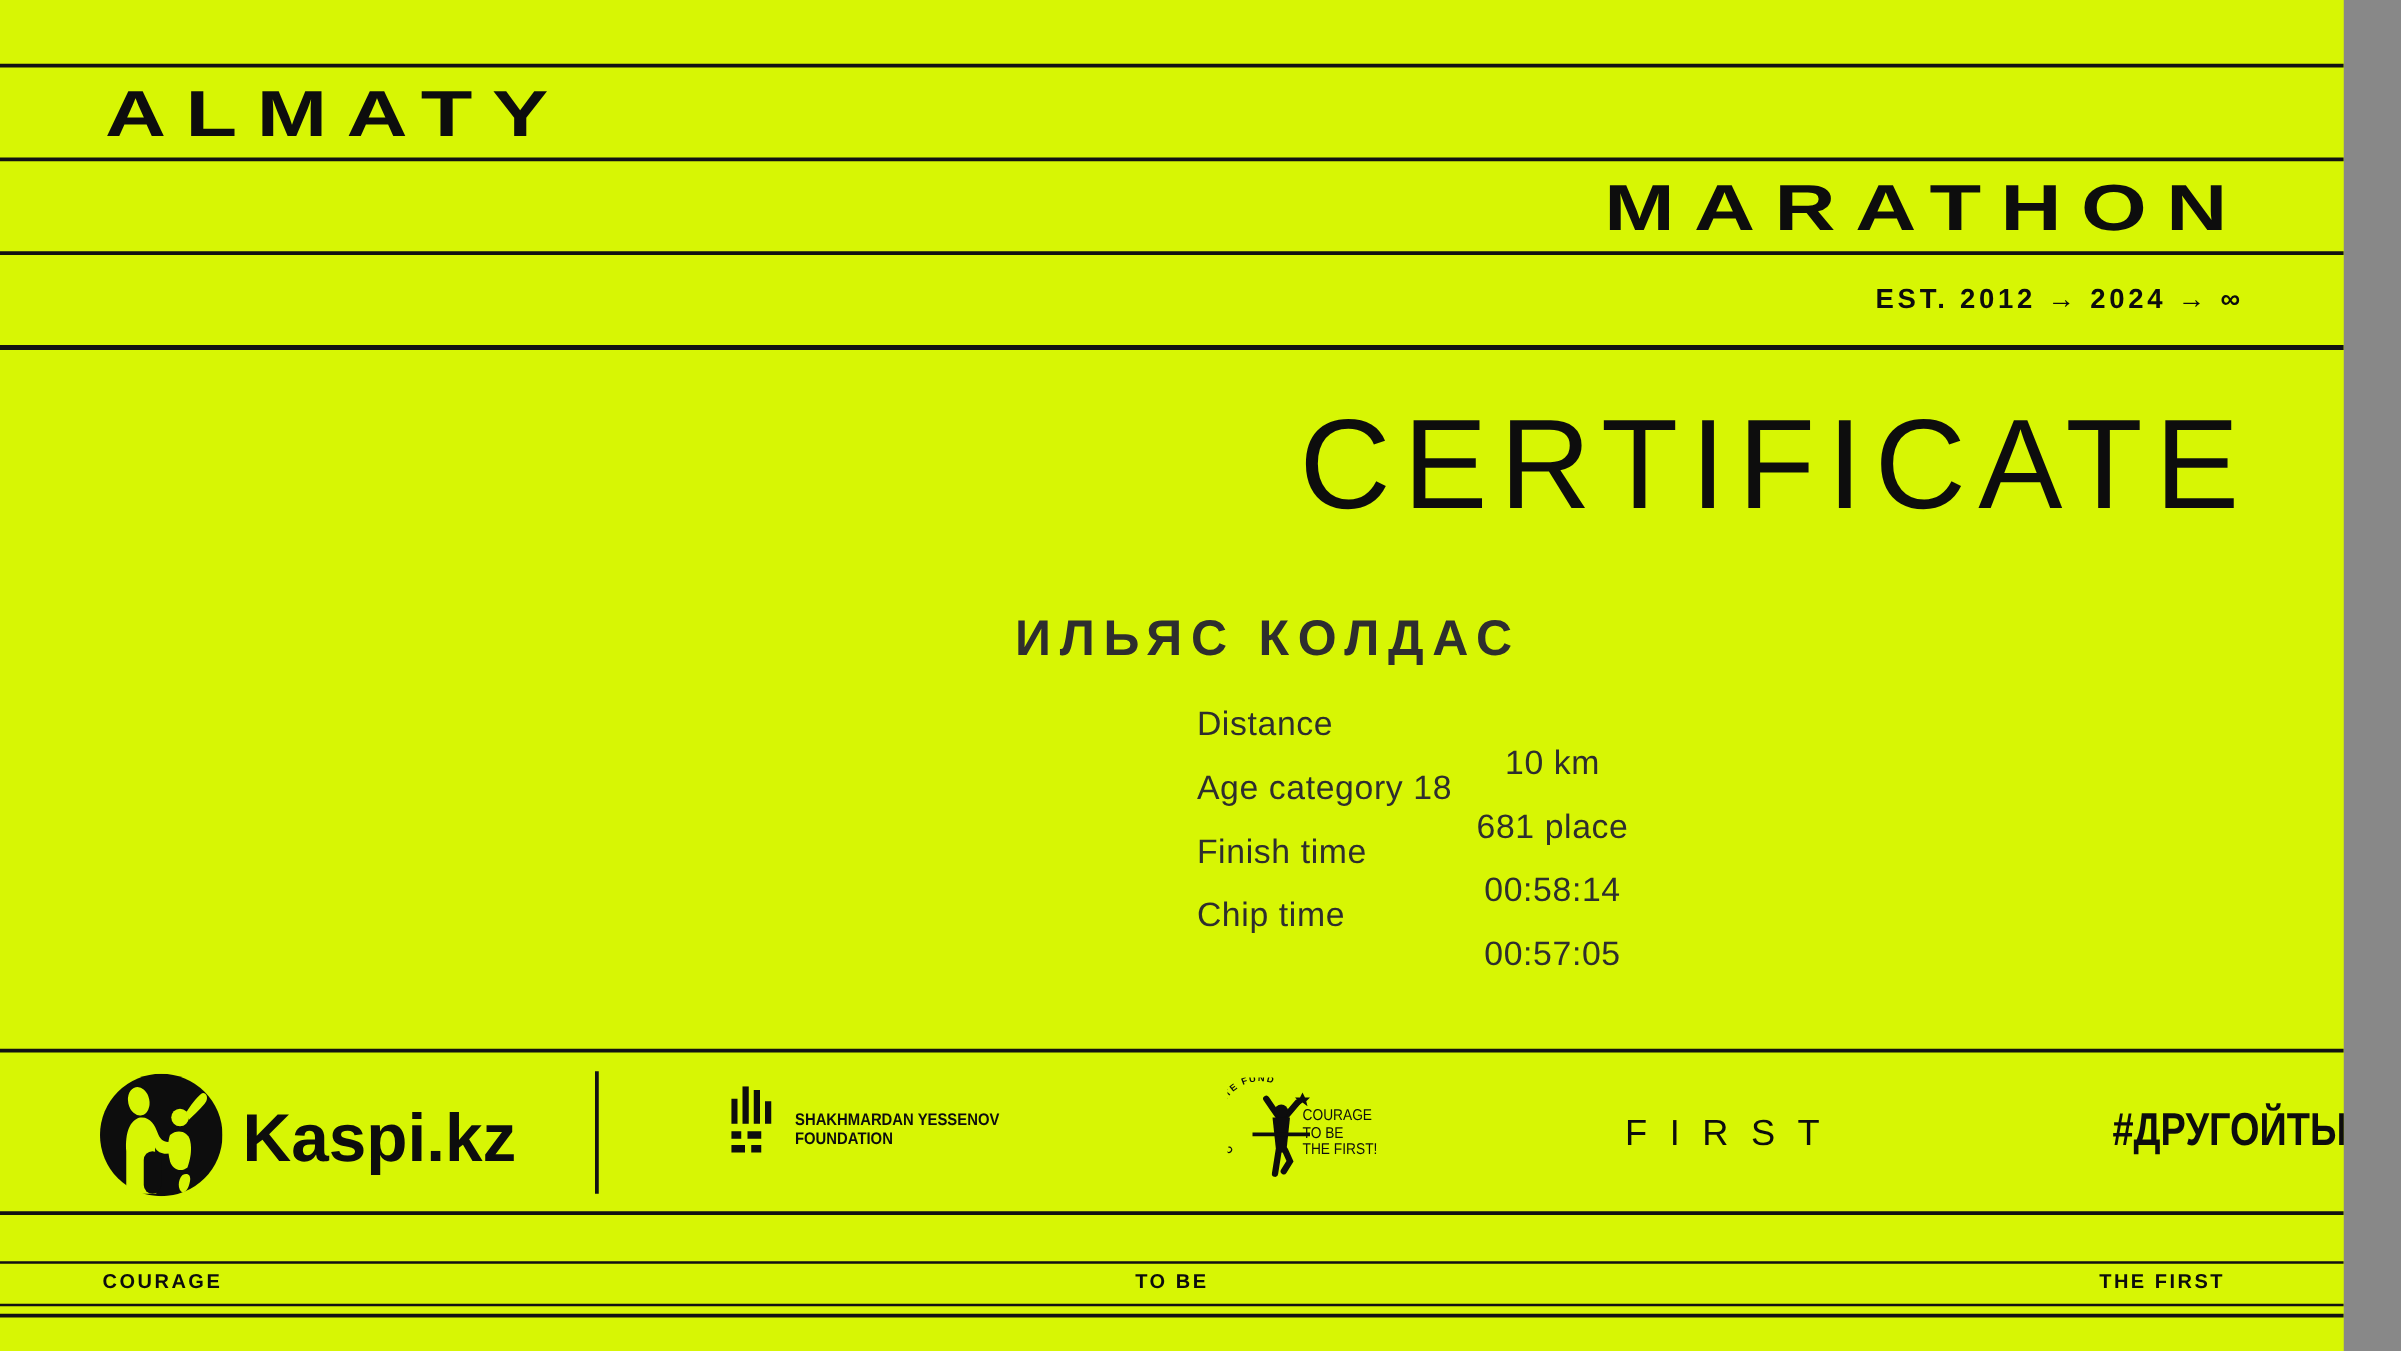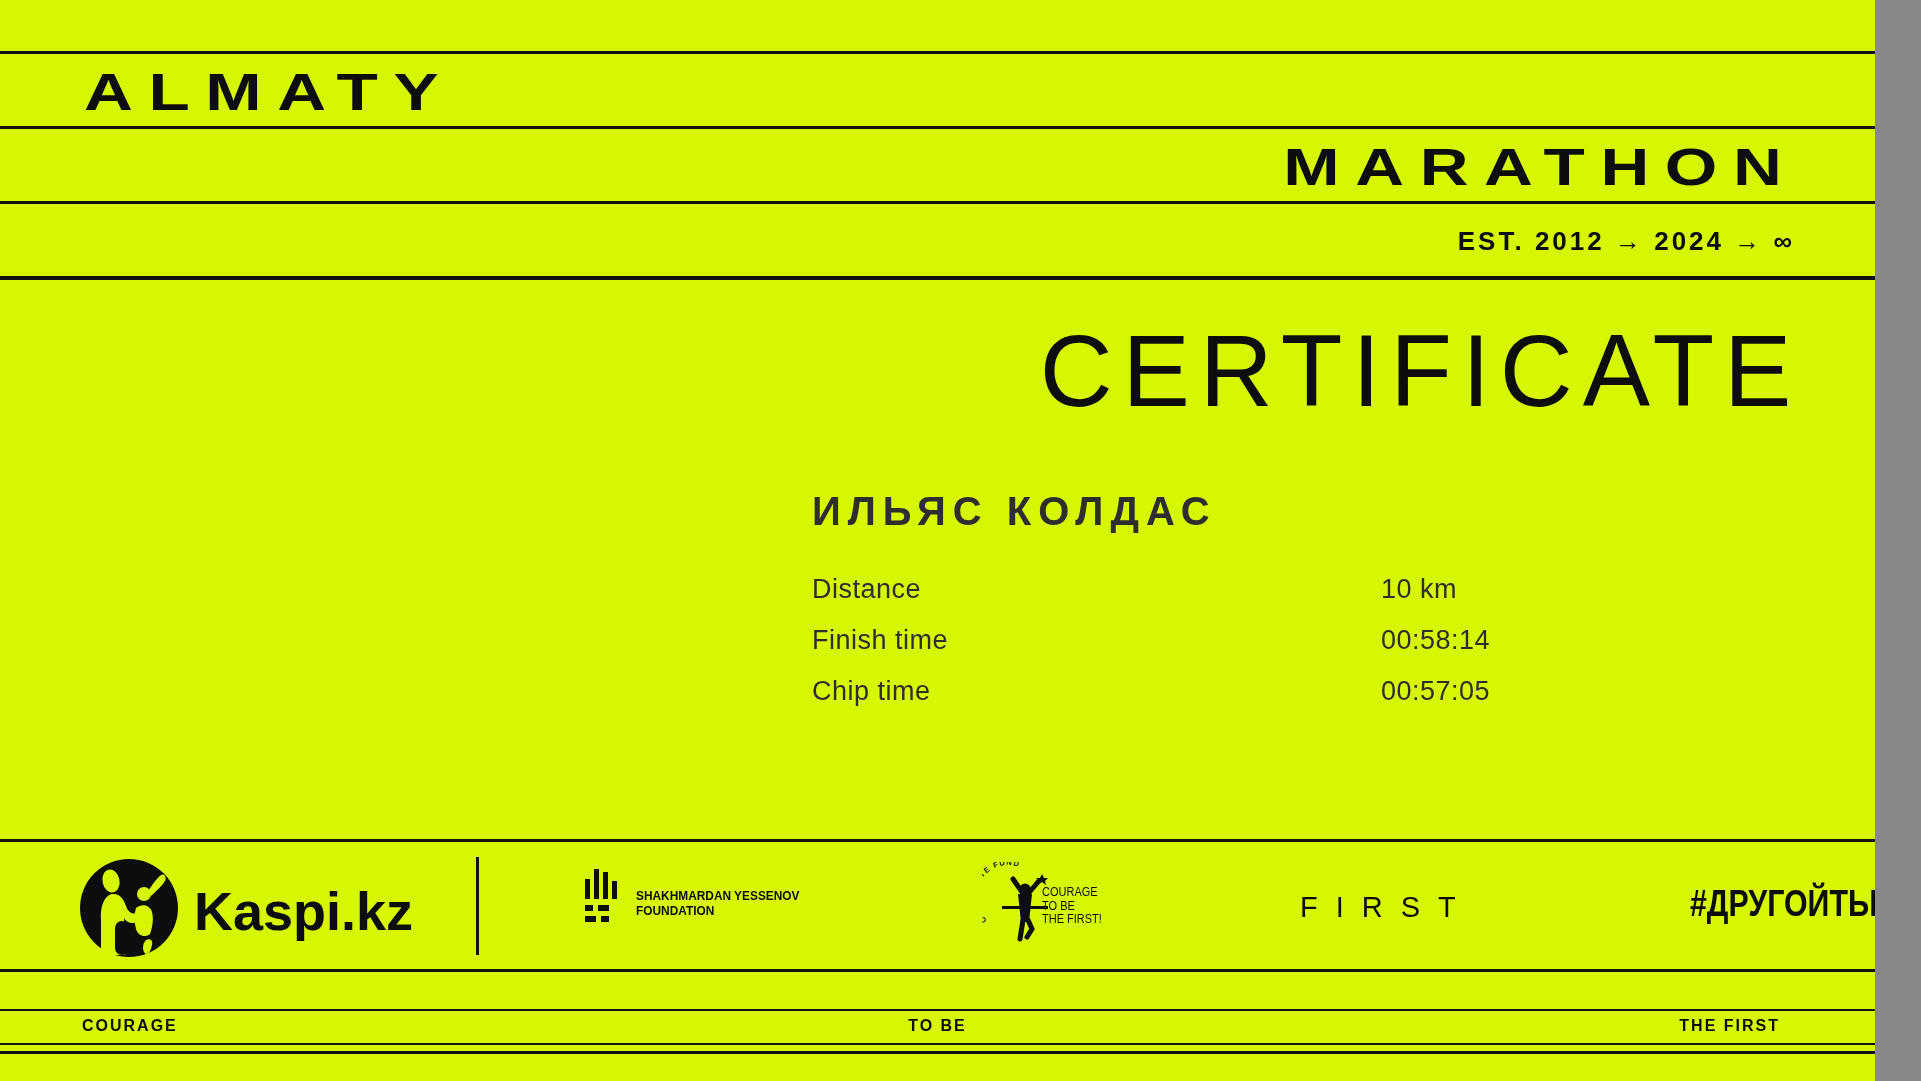--- a/index.html
+++ b/index.html
@@ -22,30 +22,30 @@
   .r7{top:1009px;height:2px;}
   .r8{top:1043px;height:2px;}
   .r9{top:1051px;height:3px;}
 
   .abs{position:absolute;white-space:nowrap;line-height:1;}
 
   .almaty{left:84px;top:66px;font-size:52px;font-weight:800;letter-spacing:12px;
           transform:scaleX(1.3);transform-origin:left center;}
   .marathon{right:78px;top:141px;font-size:52px;font-weight:800;letter-spacing:12px;
           transform:scaleX(1.3);transform-origin:right center;}
-  .est{right:80px;top:228px;font-size:26px;font-weight:600;letter-spacing:3px;}
+  .est{right:80px;top:228px;font-size:22px;font-weight:600;letter-spacing:3px;}
 
   .cert-title{right:74px;top:320px;font-size:102px;font-weight:500;letter-spacing:10px;
           transform:scaleX(0.99);transform-origin:right center;}
 
   .runner-name{left:812px;top:491px;font-size:40px;font-weight:700;letter-spacing:7px;
           color:var(--textDark,#2e2e2e);}
 
   .results{position:absolute;left:812px;top:564px;width:860px;}
-  .result-row{display:flex;align-items:center;height:51px;color:var(--textDark,#2e2e2e);}
+  .result-row{display:flex;align-items:center;height:51px;color:var(--textDark,#2e2e2e);flex-direction:column;}
   .result-row .lbl{width:569px;font-size:27px;font-weight:500;letter-spacing:0.5px;}
   .result-row .val{font-size:27px;font-weight:500;letter-spacing:0.5px;}
 
   .kaspi-icon{left:80px;top:859px;width:98px;height:98px;}
   .kaspi-word{left:194px;top:884px;font-size:54px;font-weight:700;letter-spacing:0px;}
   .sponsor-divider{position:absolute;left:476px;top:857px;width:3px;height:98px;background:var(--line,#121212);}
 
   .yessenov-icon{left:585px;top:869px;width:34px;height:58px;}
   .yessenov-text{left:636px;top:888px;font-size:13.5px;line-height:15px;font-weight:700;
           transform:scaleX(0.88);transform-origin:left top;}
@@ -82,20 +82,24 @@
   <div class="abs marathon">MARATHON</div>
   <div class="abs est">EST. 2012 → 2024 → ∞</div>
 
   <div class="abs cert-title">CERTIFICATE</div>
   <div class="abs runner-name">ИЛЬЯС КОЛДАС</div>
 
   <div class="results">
     <div class="result-row">
       <div class="lbl">Distance</div>
       <div class="val">10 km</div>
+    </div>
+    <div class="result-row">
+      <div class="lbl">Age category 18</div>
+      <div class="val">681 place</div>
     </div>
     <div class="result-row">
       <div class="lbl">Finish time</div>
       <div class="val">00:58:14</div>
     </div>
     <div class="result-row">
       <div class="lbl">Chip time</div>
       <div class="val">00:57:05</div>
     </div>
   </div>

